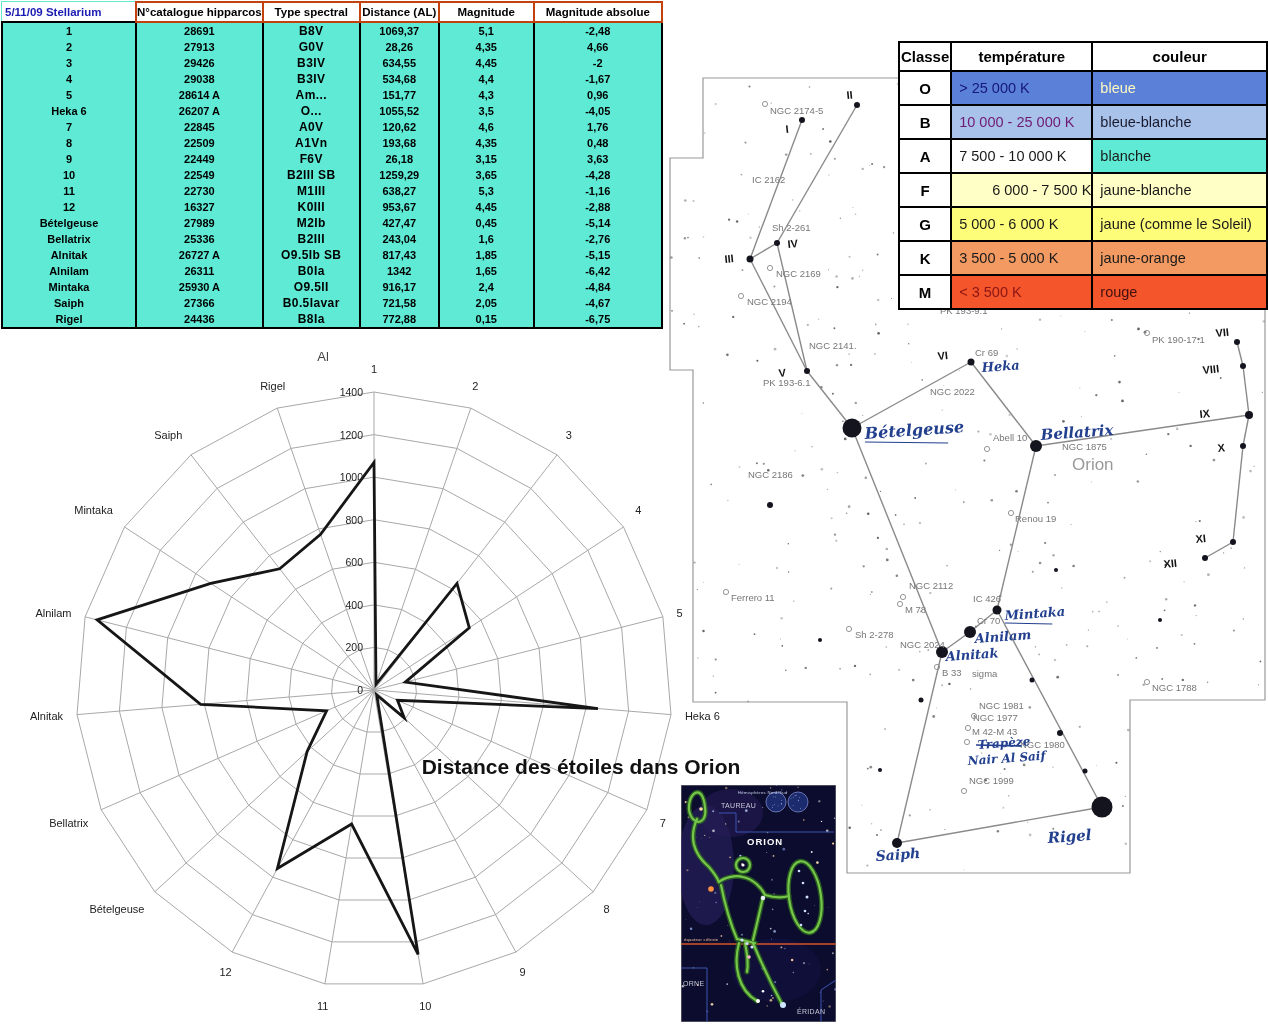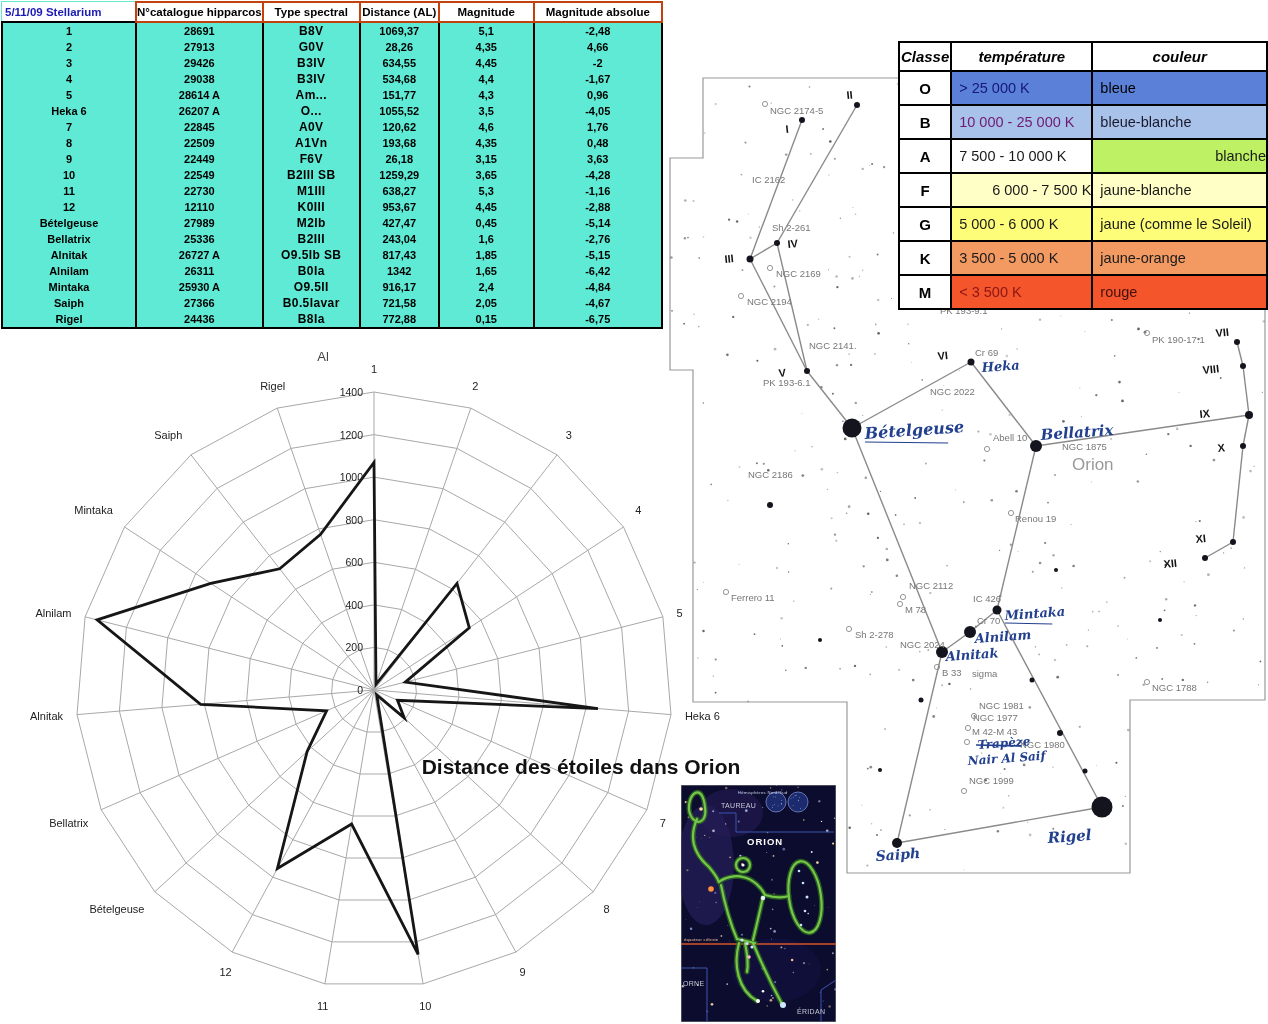--- a/index.html
+++ b/index.html
@@ -15,21 +15,21 @@
   #star-table thead th{font-size:11.5px;font-weight:bold;height:18px;text-align:center;border:2px solid #c2410c;background:#fff;}
   #star-table thead th.first{border:none;text-align:left;padding-left:3px;}
   #star-table tbody td{font-size:11px;font-weight:bold;height:16px;text-align:center;
                        border-left:2px solid #000;border-right:2px solid #000;}
   #star-table tbody tr.top td{border-top:2px solid #000;}
   #star-table tbody tr.bot td{border-bottom:2px solid #000;}
   #star-table td.spec{font-size:12px;letter-spacing:.4px;}
   
   #class-table{position:absolute;left:898px;top:41px;border-collapse:collapse;table-layout:fixed;z-index:6;background:#fff;}
   #class-table th,#class-table td{border:2px solid #000;padding:0;overflow:hidden;white-space:nowrap;}
-  #class-table thead th{font-size:15px;font-weight:bold;height:27px;text-align:center;background:#fff;color:#000;font-style:italic;}
+  #class-table thead th{font-size:15px;font-weight:bold;height:27px;text-align:center;background:#fff;color:#000;}
   #class-table tbody td{height:32px;font-size:14.5px;}
   #class-table td.cl{text-align:center;font-weight:bold;font-size:15px;background:#fff;color:#000;}
   #class-table td.tp,#class-table td.co{padding-left:7px;}
 </style>
 </head>
 <body>
 
 <div id="page">
   <svg id="radar-svg" width="1268" height="1024">
       <g stroke="#a8a8a8" stroke-width="1" fill="none">
@@ -695,21 +695,21 @@
         <tr>
           <td>11</td>
           <td>22730</td>
           <td class="spec">M1III</td>
           <td>638,27</td>
           <td>5,3</td>
           <td>-1,16</td>
         </tr>
         <tr>
           <td>12</td>
-          <td>12110</td>
+          <td>16327</td>
           <td class="spec">K0III</td>
           <td>953,67</td>
           <td>4,45</td>
           <td>-2,88</td>
         </tr>
         <tr>
           <td>Bételgeuse</td>
           <td>27989</td>
           <td class="spec">M2Ib</td>
           <td>427,47</td>
@@ -776,31 +776,31 @@
         <tr>
           <th>Classe</th>
           <th>température</th>
           <th>couleur</th>
         </tr>
       </thead>
     <tbody>
         <tr>
           <td class="cl">O</td>
           <td class="tp" style="background: rgb(91, 128, 216); color: rgb(22, 22, 126);">&gt; 25 000 K</td>
-          <td class="co" style="background: rgb(91, 128, 216); color: #000000;">bleue</td>
+          <td class="co" style="background: rgb(91, 128, 216); color: #fef9c3;">bleue</td>
         </tr>
         <tr>
           <td class="cl">B</td>
           <td class="tp" style="background: rgb(168, 194, 234); color: #701a75;">10 000 - 25 000 K</td>
           <td class="co" style="background: rgb(168, 194, 234); color: rgb(26, 26, 46);">bleue-blanche</td>
         </tr>
         <tr>
           <td class="cl">A</td>
           <td class="tp" style="background: rgb(255, 255, 255); color: rgb(26, 26, 26);">7 500 - 10 000 K</td>
-          <td class="co" style="background: #bef264; color: rgb(26, 26, 26); text-align: right;">blanche</td>
+          <td class="co" style="background: #5eead4; color: rgb(26, 26, 26);">blanche</td>
         </tr>
         <tr>
           <td class="cl">F</td>
           <td class="tp" style="background: rgb(255, 255, 198); color: rgb(26, 26, 26); padding-left: 40px;">6 000 - 7 500 K</td>
           <td class="co" style="background: rgb(255, 255, 198); color: rgb(26, 26, 26);">jaune-blanche</td>
         </tr>
         <tr>
           <td class="cl">G</td>
           <td class="tp" style="background: rgb(253, 253, 122); color: rgb(26, 26, 26);">5 000 - 6 000 K</td>
           <td class="co" style="background: rgb(253, 253, 122); color: rgb(26, 26, 26);">jaune (comme le Soleil)</td>

